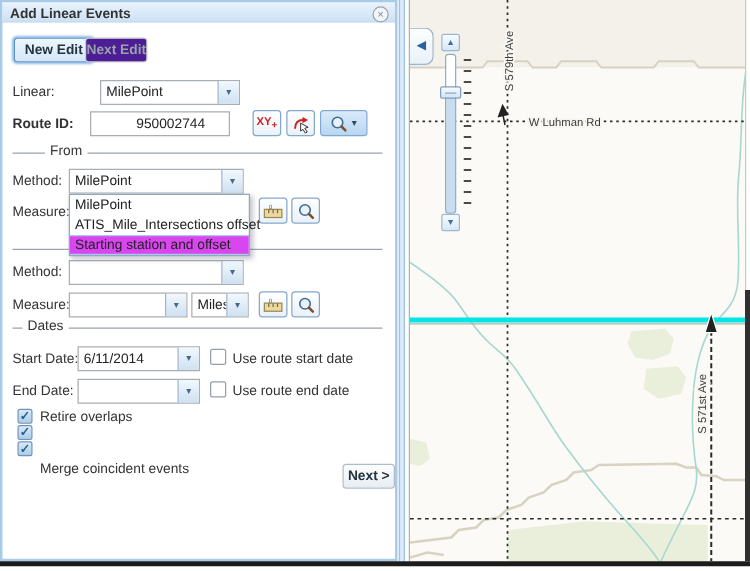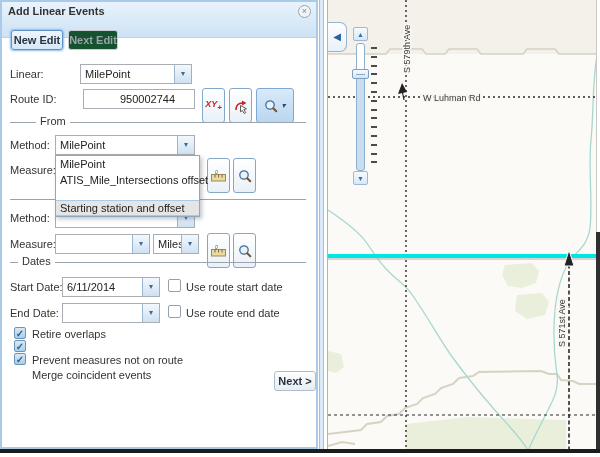--- a/index.html
+++ b/index.html
@@ -2,45 +2,45 @@
 <html><head>
 <meta charset="utf-8">
 <style>
   * { margin:0; padding:0; box-sizing:border-box; }
   html,body { width:600px; height:457px; background:#fff; font-family:"Liberation Sans", sans-serif; font-size:11px; color:#333; overflow:hidden; }
   .app { position:relative; width:600px; height:457px; background:#fff; }
 
   
   .panel { position:absolute; left:0; top:0; width:318px; height:449px; background:#fff; border:2px solid #a9cbe7; }
   .splitter { position:absolute; left:319px; top:0; width:5px; height:449px; background:#d9e9f8; border-left:1px solid #9fc3e6; border-right:1px solid #9fc3e6; }
-  .panel-header { position:absolute; left:0; top:0; right:0; height:36px; background:linear-gradient(#e9f3fc,#cde2f5); border-bottom:1px solid #b9d3ea; }
+  .panel-header { position:absolute; left:0; top:0; right:0; height:16px; background:linear-gradient(#e9f3fc,#cde2f5); border-bottom:1px solid #b9d3ea; }
   .panel-title { position:absolute; left:6px; top:3px; font-weight:bold; color:#333; }
   .close-btn { position:absolute; right:5px; top:3px; width:13px; height:13px; border:1px solid #98a4b0; border-radius:50%; color:#7d8894; font-size:9px; line-height:10px; text-align:center; background:#f2f6fa; cursor:pointer; }
 
   .lbl { position:absolute; color:#333; }
   .legend-line { position:absolute; left:8px; right:10px; border-top:1px solid #9aa4ae; }
   .legend-lbl { position:absolute; left:16px; background:#fff; padding:0 4px; color:#333; }
 
   .btn { position:absolute; border:1px solid #aebdcb; border-radius:3px; background:linear-gradient(#fdfdfd,#e7edf3); text-align:center; font-weight:bold; color:#25323f; cursor:pointer; }
   .btn.primary { border:1px solid #5b93c8; box-shadow:0 0 2px 1px #8dbbe8; background:linear-gradient(#eef5fc,#d5e7f7); }
-  .btn.disabled { color:#9aa2aa; background:#14532d; border-color:#c9cdd1; font-weight:bold; cursor:default; }
+  .btn.disabled { color:#9aa2aa; background:#4c1d95; border-color:#c9cdd1; font-weight:bold; cursor:default; }
 
   .field { position:absolute; height:20px; border:1px solid #a9adb4; background:#fff; display:flex; align-items:stretch; }
   .field .val { flex:1; padding:3px 0 0 4px; white-space:nowrap; overflow:hidden; color:#222; }
   .trig { width:17px; border-left:1px solid #9db6cf; background:linear-gradient(#f2f8fd,#cfe1f2); color:#44688e; font-size:8px; text-align:center; line-height:18px; cursor:pointer; }
   input.textbox { position:absolute; height:20px; border:1px solid #a9adb4; padding:0 0 0 4px; font:11px "Liberation Sans",sans-serif; color:#222; }
 
-  .icon-btn { position:absolute; width:23px; height:35px; border:1px solid #84a7cc; border-radius:3px; background:linear-gradient(#ffffff,#e9f1f8); display:flex; align-items:center; justify-content:center; cursor:pointer;font-style:italic; }
+  .icon-btn { position:absolute; width:23px; height:21px; border:1px solid #84a7cc; border-radius:3px; background:linear-gradient(#ffffff,#e9f1f8); display:flex; align-items:center; justify-content:center; cursor:pointer; }
   .icon-btn.split { width:38px; background:linear-gradient(#d9eafa,#b9d6f0); border-color:#7fa9d2; }
   .xy-label { color:#c22; font-weight:bold; font-size:9px; line-height:9px; }
   .xy-label sub { font-size:8px; }
 
   .ddlist { position:absolute; left:53px; top:153px; width:145px; background:#fff; border:1px solid #8fa8c0; box-shadow:2px 2px 4px rgba(80,90,100,.35); z-index:20; }
   .dd-item { height:16px; line-height:16px; padding-left:4px; color:#222; white-space:nowrap; cursor:pointer; }
-  .dd-item.selected { background:#e5e5e5; border-top:1px solid #aac8e8; border-bottom:1px solid #aac8e8; height:16px; line-height:14px;margin-top:12px; }
+  .dd-item.selected { background:#d946ef; border-top:1px solid #aac8e8; border-bottom:1px solid #aac8e8; height:16px; line-height:14px; }
 
   .cb { position:absolute; width:13px; height:13px; border:1px solid #93a0ad; background:#fff; border-radius:2px; cursor:pointer; }
   .cb.checked { width:12px; height:12px; border:1px solid #6f93b8; background:linear-gradient(#d8e9f8,#abcdе9); background:linear-gradient(#d8e9f8,#abcde9); color:#2c5f8a; font-size:10px; font-weight:bold; line-height:11px; text-align:center; }
 
   
   .map { position:absolute; left:327px; top:0; width:269px; height:449px; background:#fbfaf6; border-left:1px solid #b3b3ab; }
   .map svg { position:absolute; left:0; top:0; }
   .collapse-tab { position:absolute; left:0; top:22px; width:19px; height:30px; background:linear-gradient(#fdfefe,#e8f1f9); border:1px solid #9ab4cf; border-left:none; border-radius:0 7px 7px 0; color:#2a62a0; font-size:10px; line-height:28px; text-align:center; cursor:pointer; z-index:5; }
   .zoom-btn { position:absolute; width:15px; height:14px; border:1px solid #9cb8d4; border-radius:2px; background:linear-gradient(#f7fbff,#d7e7f7); color:#3f6f9f; font-size:7px; line-height:13px; text-align:center; cursor:pointer; z-index:5; }
   .zoom-track { position:absolute; left:28px; top:43px; width:9px; height:128px; border:1px solid #8fb0cc; border-radius:3px; background:linear-gradient(to bottom,#ffffff 0 24%,#c9ddf0 24% 100%); z-index:4; cursor:pointer; }
@@ -56,31 +56,31 @@
 <body>
 
 <div class="app">
 
   <div class="panel">
     <div class="panel-header">
       <span class="panel-title">Add Linear Events</span>
       <span class="close-btn">×</span>
     </div>
 
-    <div class="btn primary" style="left:9px; top:28px; width:52px; height:20px; line-height:18px;">New Edit</div>
+    <div class="btn primary" style="left:9px; top:28px; width:64px; height:20px; line-height:18px;">New Edit</div>
     <div class="btn disabled" style="left:66px; top:28px; width:50px; height:20px; line-height:18px;">Next Edit</div>
 
     <span class="lbl" style="left:8px; top:66px;">Linear:</span>
     <div class="field" style="left:78px; top:62px; width:112px;">
       <span class="val">MilePoint</span>
       <span class="trig">▾</span>
     </div>
 
-    <span class="lbl" style="left:8px; top:91px;">Route ID:</span>
-    <input class="textbox" style="left: 81px; top: 87px; width: 112px; padding-left: 36px;" value="950002744">
+    <span class="lbl" style="left:8px; top:91px;font-weight:bold;">Route ID:</span>
+    <input class="textbox" style="left: 70px; top: 87px; width: 112px; padding-left: 36px;" value="950002744">
     <div class="icon-btn" style="left:200px; top:86px;">
       <span class="xy-label"><span>XY</span><sub>+</sub></span>
     </div>
     <div class="icon-btn" style="left:227px; top:86px;">
       <svg width="16" height="16" viewBox="0 0 16 16">
         <path d="M3,12 C3,7 5.5,5 9.5,5" stroke="#c22" stroke-width="1.5" fill="none"></path>
         <polygon points="9,2.5 13.5,5 9,7.5" fill="#c22"></polygon>
         <polygon points="7.5,7.5 13.5,10.8 10.8,11.6 12.8,14.6 11.2,15.5 9.4,12.5 7.5,13.8" fill="#fff" stroke="#333" stroke-width="0.8"></polygon>
       </svg>
     </div>
@@ -169,21 +169,20 @@
       <span class="trig">▾</span>
     </div>
     <span class="cb" style="left:166px; top:303px;"></span>
     <span class="lbl" style="left:184px; top:305px;">Use route end date</span>
 
     <span class="cb checked" style="left:12px; top:325px;">✓</span>
     <span class="lbl" style="left:30px; top:326px;">Retire overlaps</span>
     <span class="cb checked" style="left:12px; top:338px;">✓</span>
     <span class="lbl" style="left:30px; top:339px;margin-top:28px;">Merge coincident events</span>
     <span class="cb checked" style="left:12px; top:351px;">✓</span>
-    <span class="lbl" style="left:30px; top:352px;">Prevent measures not on route</span>
 
     <div class="btn" style="left:272px; top:369px; width:42px; height:20px; line-height:18px;">Next &gt;</div>
 
     <div class="ddlist">
       <div class="dd-item">MilePoint</div>
       <div class="dd-item">ATIS_Mile_Intersections offset</div>
       <div class="dd-item selected">Starting station and offset</div>
     </div>
   </div>
 

